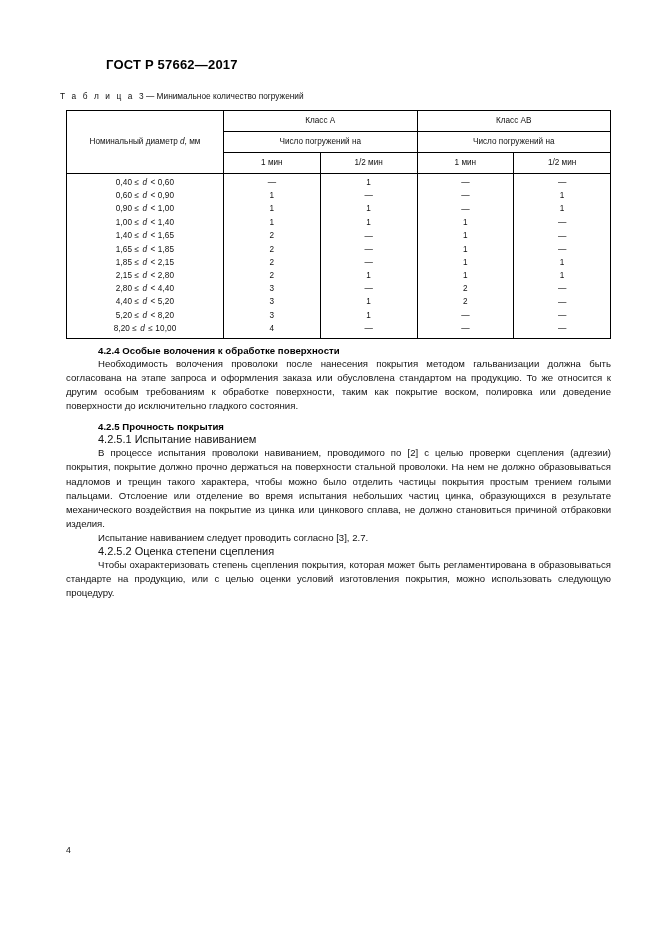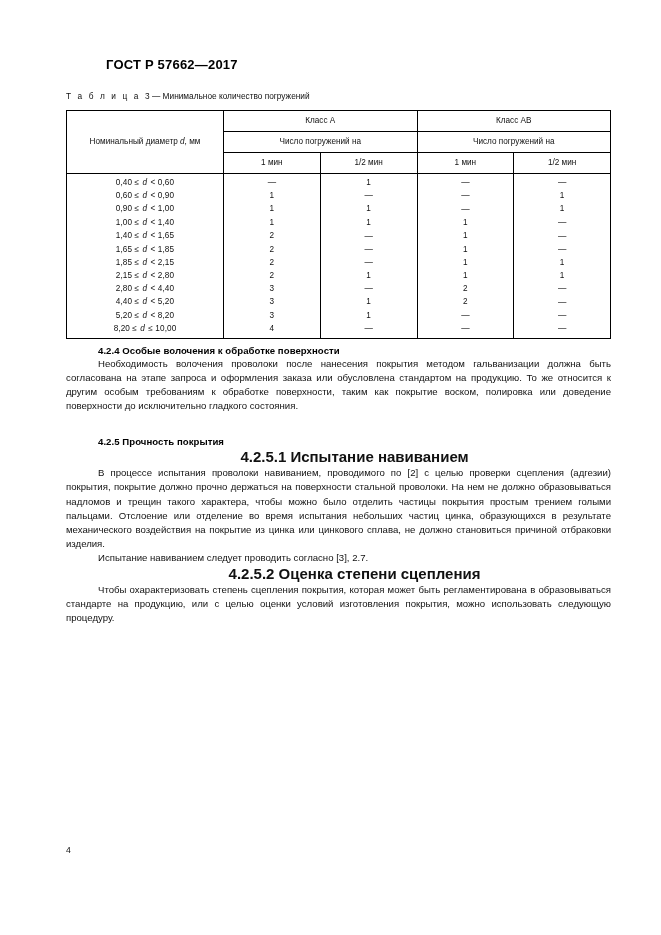--- a/index.html
+++ b/index.html
@@ -33,21 +33,21 @@
     font-size: 13px;
     font-weight: bold;
     letter-spacing: 0.2px;
     color: #000;
     padding-left: 40px;
   }
 
   
   .table-caption {
     position: absolute;
-    left: 66px;
+    left: 60px;
     top: 91px;
     font-size: 8.3px;
     color: #111;
     white-space: nowrap;
   }
   .table-caption .spaced {
     letter-spacing: 2.1px;
   }
 
   
@@ -120,29 +120,28 @@
   }
   .h-sub {
     font-size: 9.6px;
     font-weight: bold;
     color: #000;
     margin: 0 0 1px 0;
     padding-left: 32px;
     letter-spacing: 0.05px;
   }
   .h-sub.spaced-top {
-    margin-top: 23px;
+    margin-top: 8px;
   }
   .h-subsub {
-    font-size: 15px;
-    font-weight: bold;
+    font-size: 11px;
+    font-weight: normal;
     color: #111;
     margin: 0 0 1px 0;
     padding-left: 32px;
-    text-align: center;
   }
   p.para {
     font-size: 9.6px;
     line-height: 14.1px;
     color: #111;
     margin: 0;
     text-align: justify;
     text-justify: inter-word;
     text-indent: 32px;
     hyphens: none;

